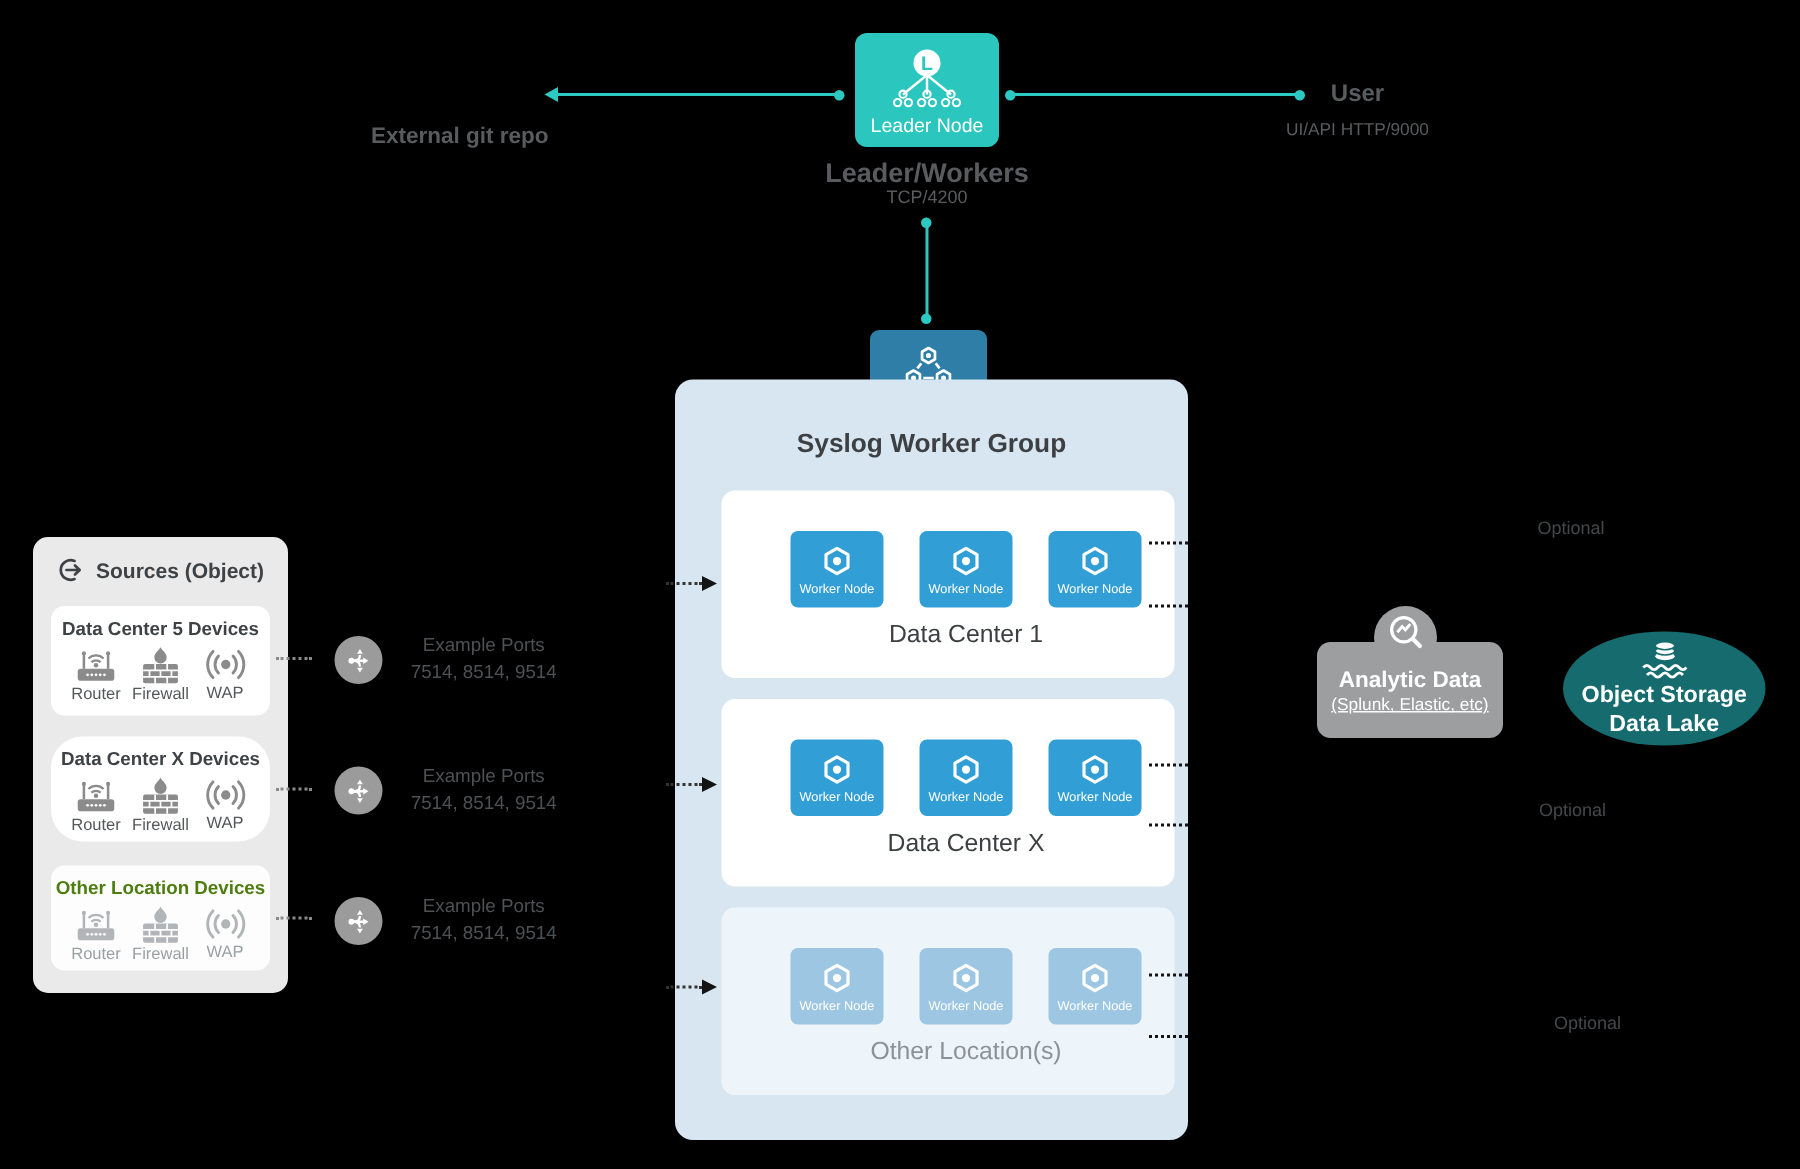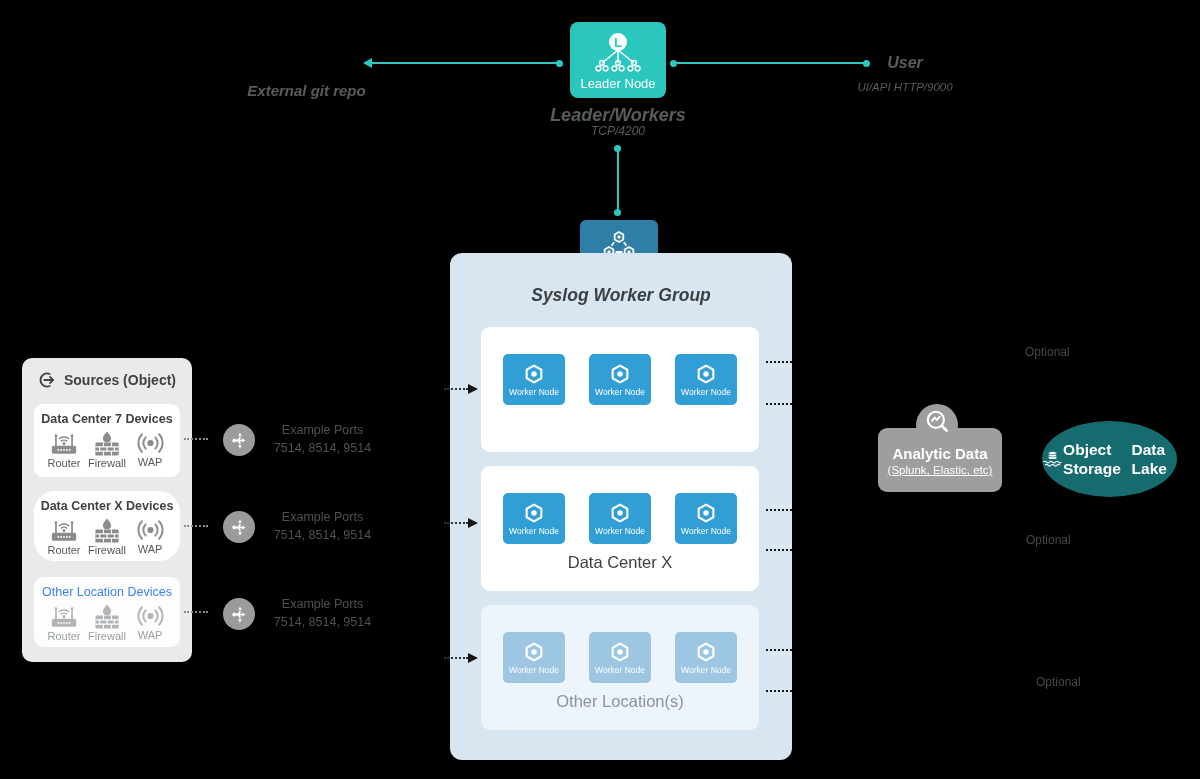--- a/index.html
+++ b/index.html
@@ -1,19 +1,19 @@
 <!DOCTYPE html>
 <html><head>
 <meta charset="utf-8">
 <style>
   html,body{margin:0;padding:0;background:#000;}
   .canvas{position:relative;width:1200px;height:779px;background:#000;overflow:hidden;
           font-family:"Liberation Sans","DejaVu Sans",sans-serif;-webkit-font-smoothing:antialiased;}
   .abs{position:absolute;}
-  .ctr{text-align:center;font-style:italic;}
+  .ctr{text-align:center;}
 
   
   .git-box{left:267px;top:26px;width:82px;height:48px;background:#e95b3e;border-radius:7px;
            display:flex;align-items:center;justify-content:center;gap:5px;}
   .git-word{color:#fff;font-weight:700;font-size:27px;letter-spacing:-1px;line-height:1;margin-top:-3px;}
   .git-caption{left:226px;top:82px;width:161px;font-size:15px;font-weight:700;color:#595c5e;}
   .teal-line{height:2px;background:#2cc8c2;}
   .teal-dot{width:7px;height:7px;border-radius:50%;background:#2cc8c2;}
   .teal-arrow-left{width:0;height:0;border-top:5px solid transparent;border-bottom:5px solid transparent;border-right:9px solid #2cc8c2;}
   .leader-box{left:570px;top:22px;width:96px;height:76px;background:#2bc7bf;border-radius:8px;
@@ -23,38 +23,38 @@
   .leader-port{left:543px;top:124px;width:150px;font-size:12px;color:#595c5e;}
   .user-label{left:860px;top:54px;width:90px;font-size:16px;font-weight:700;color:#595c5e;}
   .user-caption{left:835px;top:81px;width:140px;font-size:11.5px;color:#595c5e;}
 
   
   .wg-badge{left:580px;top:220px;width:78px;height:63px;background:#2e7ea8;border-radius:6px;
             display:flex;flex-direction:column;align-items:center;justify-content:center;gap:2px;}
   .wg-badge-label{color:#fff;font-size:10.5px;}
   .wg-container{left:450px;top:253px;width:342px;height:507px;background:#d8e6f1;border-radius:12px;}
   .swg-title{left:450px;top:285px;width:342px;font-size:17.5px;font-weight:700;color:#3d4043;}
-  .dc-box{left:481px;width:278px;height:125px;background:#fff;border-radius:9px;}
+  .dc-box{left:481px;width:278px;height:125px;background:#fff;border-radius:9px;padding-left:24px;}
   .dc-box.faded{background:#edf4fa;}
   .dc-row{display:flex;justify-content:center;gap:24px;padding-top:27px;}
   .tile{width:62px;height:51px;background:#319fd5;border-radius:5px;display:flex;flex-direction:column;
         align-items:center;justify-content:center;gap:2px;}
   .faded .tile{background:#9cc6e2;}
   .tile-label{color:#fff;font-size:8.5px;}
   .dc-label{margin-top:9px;font-size:16.5px;color:#3d4043;text-align:center;}
   .faded .dc-label{color:#8d9296;}
 
   
   .src-panel{left:22px;top:358px;width:170px;height:304px;background:#eaeaea;border-radius:10px;}
   .src-header{display:flex;align-items:center;justify-content:center;gap:8px;margin-top:13px;
               font-size:14px;font-weight:600;color:#3f4245;}
   .src-box{position:absolute;left:12px;width:146px;background:#fff;border-radius:9px;}
   .src-box.faded{background:#fdfdfd;}
   .src-title{font-size:12.5px;font-weight:600;color:#3f4245;text-align:center;margin-top:8px;}
-  .faded .src-title{color:#3b82f6;font-weight:400;}
+  .faded .src-title{color:#4d7c0f;font-weight:700;}
   .dev-row{display:flex;justify-content:space-between;padding:5px 10px 0 10px;}
   .device{display:flex;flex-direction:column;align-items:center;width:40px;color:#8b8b8b;}
   .faded .device{color:#b2b5b7;}
   .dev-label{font-size:11px;color:#55585a;margin-top:1px;}
   .faded .dev-label{color:#9aa0a4;}
 
   
   .flow-circle{width:32px;height:32px;border-radius:50%;background:#9b9b9b;display:flex;align-items:center;justify-content:center;}
   .flow-text{width:125px;text-align:center;color:#4e5154;font-size:12.5px;}
   .flow-text .ports{margin-top:4px;}
@@ -63,21 +63,21 @@
   .edge-dots{border-top:2px dotted #141414;}
   .black-arrowhead{width:0;height:0;border-top:5px solid transparent;border-bottom:5px solid transparent;border-left:10px solid #141414;}
 
   
   .optional{font-size:12px;color:#45484a;}
   .an-circle{left:916px;top:404px;width:42px;height:42px;border-radius:50%;background:#9c9ea0;}
   .an-box{left:878px;top:428px;width:124px;height:64px;background:#9c9ea0;border-radius:9px;box-sizing:border-box;padding-top:17px;}
   .an-title{color:#fff;font-size:15px;font-weight:700;text-align:center;}
   .an-sub{color:#fff;font-size:11.5px;text-align:center;margin-top:2px;text-decoration:underline;}
   .storage{left:1042px;top:421px;width:135px;height:76px;background:#156b6e;border-radius:50%;
-           display:flex;align-items:center;justify-content:center;}
+           display:flex;flex-direction:column;align-items:center;justify-content:center;}
   .storage-line{color:#fff;font-size:15.5px;font-weight:700;line-height:19px;}
 </style>
 </head>
 <body>
 
 <div class="canvas">
 
   <div class="abs ctr git-caption">External git repo</div>
 
   <div class="abs teal-arrow-left" style="left:363px;top:58px;"></div>
@@ -155,20 +155,21 @@
         <span class="tile-label">Worker Node</span>
       </div>
       <div class="tile">
         <svg width="22" height="22" viewBox="0 0 24 24">
             <path d="M12 2.8 L20 7.4 V16.6 L12 21.2 L4 16.6 V7.4 Z" stroke="#fff" stroke-width="2.3" fill="none" stroke-linejoin="round"></path>
             <circle cx="12" cy="12" r="3" fill="#fff"></circle>
           </svg>
         <span class="tile-label">Worker Node</span>
       </div>
     </div>
+    <div class="dc-label">Data Center 1</div>
   </div>
 
   <div class="abs dc-box" style="top:466px;">
     <div class="dc-row">
       <div class="tile">
         <svg width="22" height="22" viewBox="0 0 24 24">
             <path d="M12 2.8 L20 7.4 V16.6 L12 21.2 L4 16.6 V7.4 Z" stroke="#fff" stroke-width="2.3" fill="none" stroke-linejoin="round"></path>
             <circle cx="12" cy="12" r="3" fill="#fff"></circle>
           </svg>
         <span class="tile-label">Worker Node</span>
@@ -221,21 +222,21 @@
   <div class="abs src-panel">
     <div class="src-header">
       <svg width="18" height="18" viewBox="0 0 20 20">
         <path d="M13 3.3 A7.3 7.3 0 1 0 13 16.7" fill="none" stroke="#3f4245" stroke-width="2" stroke-linecap="round"></path>
         <path d="M7 10 H16.5 M13.3 6.6 L16.8 10 L13.3 13.4" fill="none" stroke="#3f4245" stroke-width="2" stroke-linecap="round" stroke-linejoin="round"></path>
       </svg>
       <span>Sources (Object)</span>
     </div>
 
     <div class="src-box" style="top:46px;height:73px;">
-      <div class="src-title">Data Center 7 Devices</div>
+      <div class="src-title">Data Center 5 Devices</div>
       <div class="dev-row">
         <div class="device">
           <svg width="30" height="25" viewBox="0 0 32 26">
             <circle cx="7.4" cy="4.6" r="1.5" fill="currentColor"></circle>
               <rect x="6.5" y="5.5" width="1.8" height="10" fill="currentColor"></rect>
             <circle cx="24.6" cy="4.6" r="1.5" fill="currentColor"></circle>
               <rect x="23.7" y="5.5" width="1.8" height="10" fill="currentColor"></rect>
             <circle cx="16" cy="13" r="1.6" fill="currentColor"></circle>
             <path d="M12.7 10.8 a4.8 4.8 0 0 1 6.6 0 M10.6 8.2 a7.8 7.8 0 0 1 10.8 0" stroke="currentColor" stroke-width="1.6" fill="none"></path>
             <rect x="3" y="15.5" width="26" height="8.5" rx="2" fill="currentColor"></rect>

